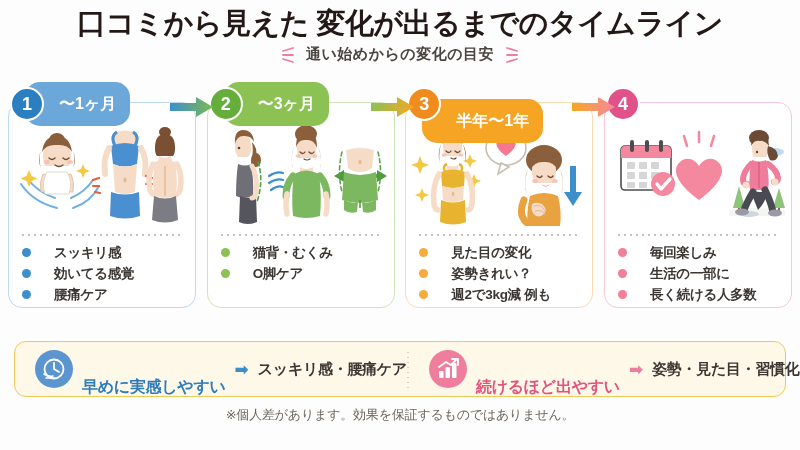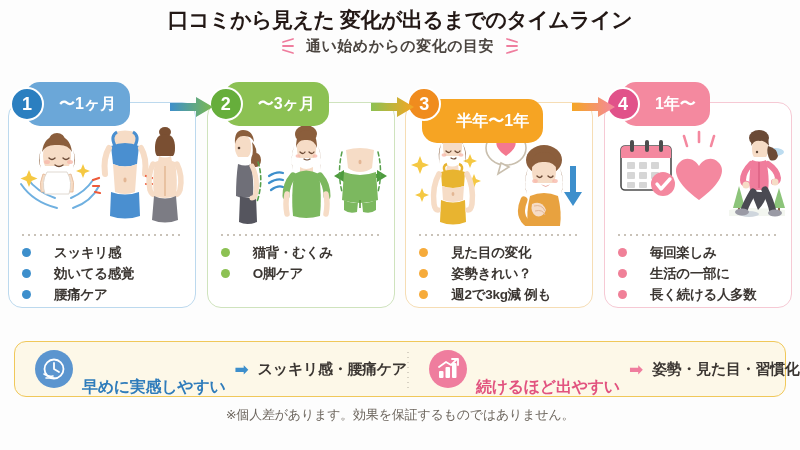--- a/index.html
+++ b/index.html
@@ -6,21 +6,21 @@
   body{
     width:800px;height:450px;
     background:#fdfdfd;
     font-family:"Liberation Sans","DejaVu Sans",sans-serif;
     overflow:hidden;position:relative;
   }
   .page{width:800px;height:450px;position:relative;}
 
   
   .title{
-    text-align:center;font-size:21px;font-weight:bold;color:#231815;
+    text-align:center;font-size:29px;font-weight:bold;color:#231815;
     letter-spacing:-0.5px;padding-top:8px;line-height:1.1;white-space:nowrap;
   }
   .subtitle-row{
     display:flex;align-items:center;justify-content:center;gap:9px;margin-top:5px;
   }
   .subtitle{font-size:15px;font-weight:bold;color:#4b4540;letter-spacing:0.5px;}
   .spark{width:18px;height:20px;flex:none;}
 
   
   .cards{
@@ -382,21 +382,20 @@
           <div class="bul"></div>
           <span>週2で3kg減 例も</span>
         </div>
       </div>
     </div>
 
     <div class="card c4">
       <div class="card-body"></div>
       <div class="head">
         <div class="num">4</div>
-        <div class="pill">1年〜</div>
       </div>
       <div class="art">
         <svg viewBox="0 0 176 104" width="176" height="104">
 
           <g transform="translate(8,18)">
             <rect x="4" y="6" width="50" height="44" rx="4" fill="#fff" stroke="#4d4d4d" stroke-width="1.6"></rect>
             <path d="M4 10 a4 4 0 0 1 4 -4 l42 0 a4 4 0 0 1 4 4 l0 8 -50 0z" fill="#f4889f"></path>
             <rect x="13" y="0" width="4" height="12" rx="2" fill="#4d4d4d"></rect>
             <rect x="28" y="0" width="4" height="12" rx="2" fill="#4d4d4d"></rect>
             <rect x="42" y="0" width="4" height="12" rx="2" fill="#4d4d4d"></rect>

